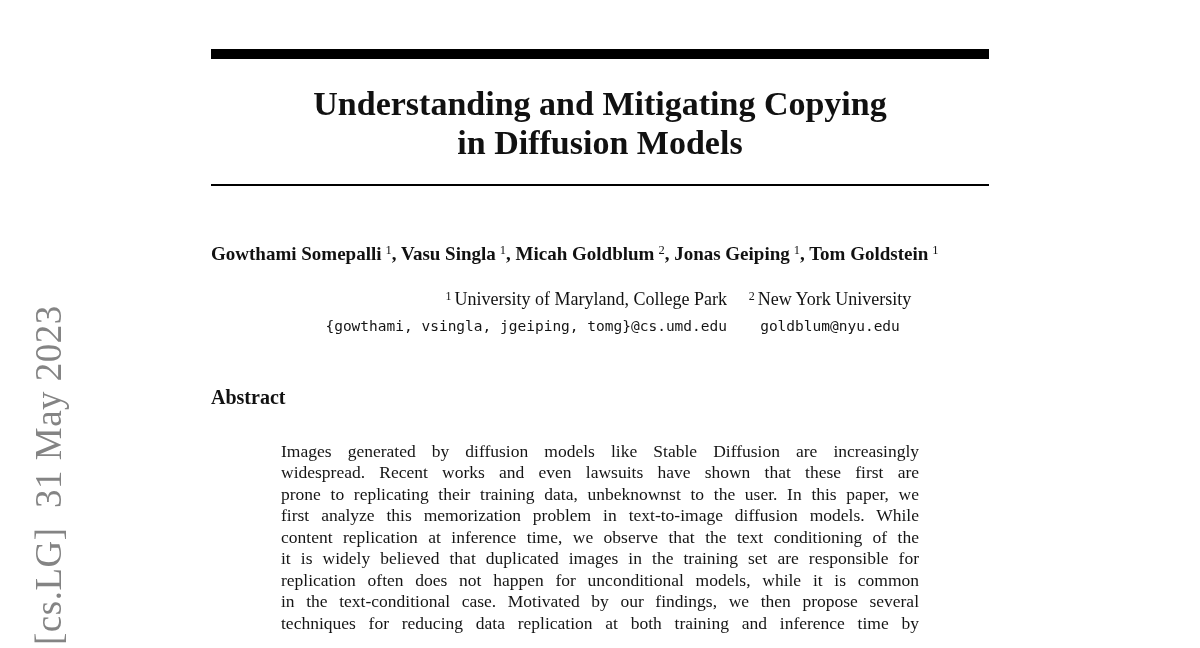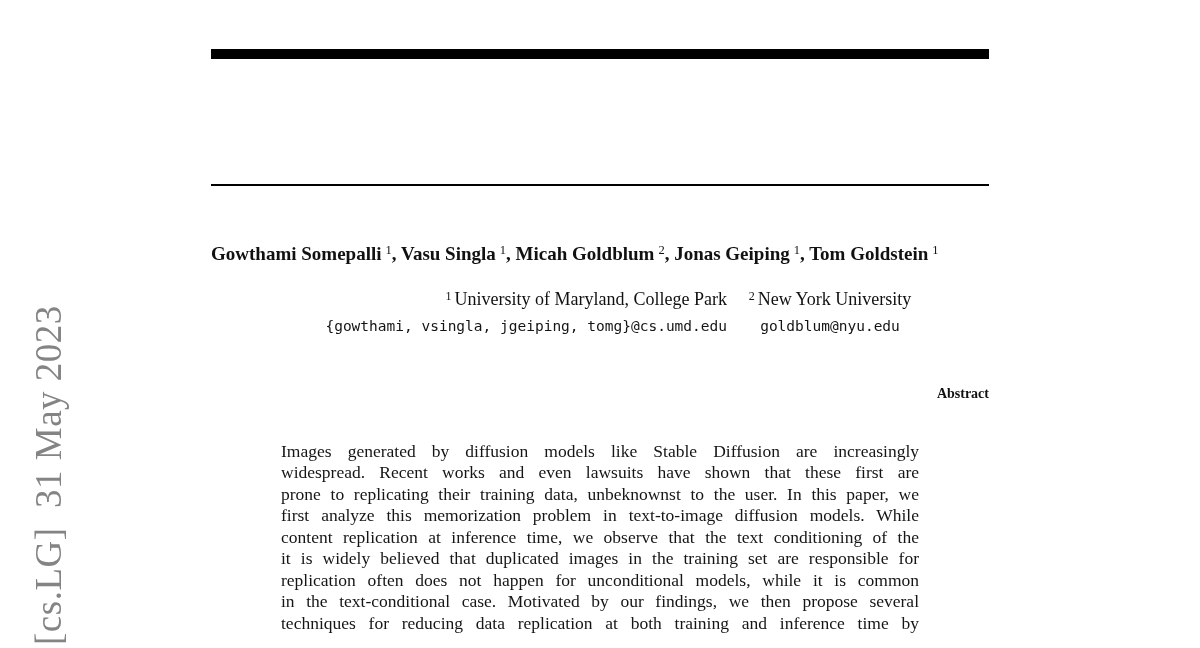--- a/index.html
+++ b/index.html
@@ -98,22 +98,22 @@
     line-height: 23px;
     margin-top: 5px;
     color: #141414;
   }
 
   .abstract-heading {
     position: absolute;
     left: 211px;
     top: 386px;
     width: 778px;
-    text-align: right;
-    font-size: 14px;
+    text-align: left;
+    font-size: 20px;
     font-weight: bold;
     color: #111111;
   }
 
   .abstract-body {
     position: absolute;
     left: 281px;
     top: 441px;
     width: 638px;
     font-size: 17.5px;
@@ -128,20 +128,24 @@
 </style>
 </head>
 <body>
 
 <div class="page">
 
   <div class="watermark">[cs.LG]  31 May 2023</div>
 
   <div class="top-rule"></div>
 
+  <div class="title">
+    <div>Understanding and Mitigating Copying</div>
+    <div>in Diffusion Models</div>
+  </div>
 
   <div class="title-rule"></div>
 
   <div class="authors"><span>Gowthami Somepalli</span><sup>1</sup><span>,</span>
     <span>Vasu Singla</span><sup>1</sup><span>,</span>
     <span>Micah Goldblum</span><sup>2</sup><span>,</span>
     <span>Jonas Geiping</span><sup>1</sup><span>,</span>
     <span>Tom Goldstein</span><sup>1</sup></div>
 
   <div class="affil affil-umd">

